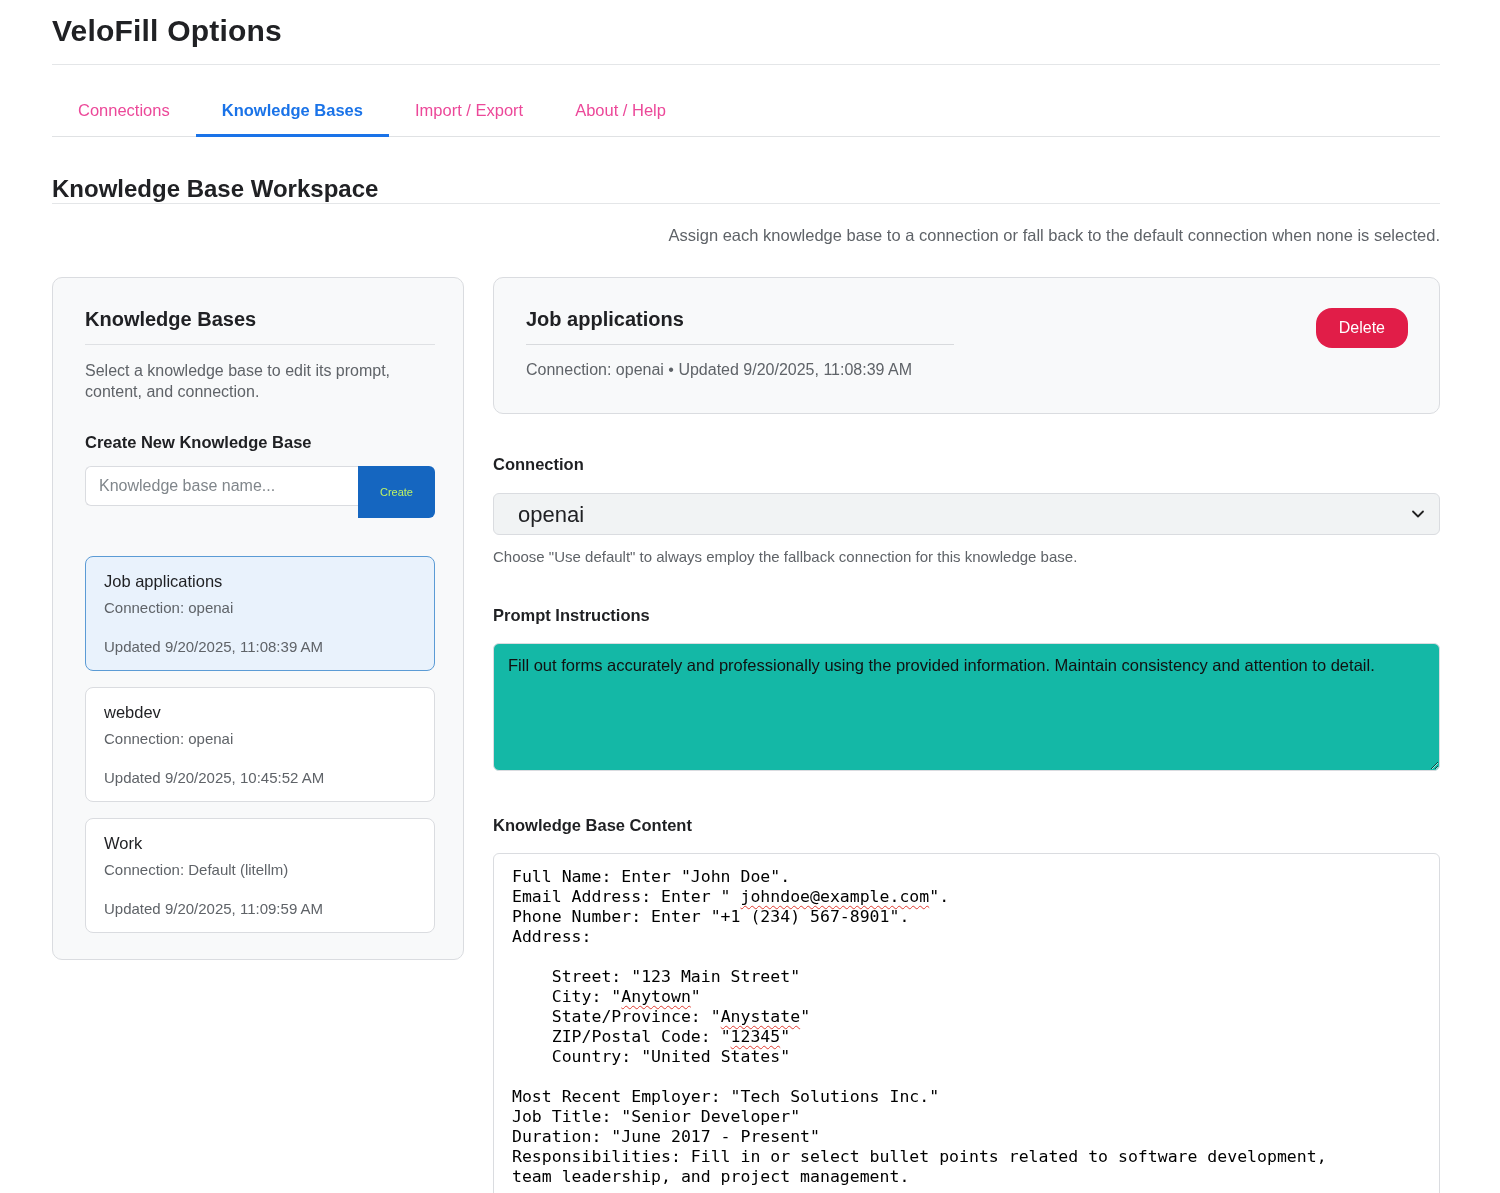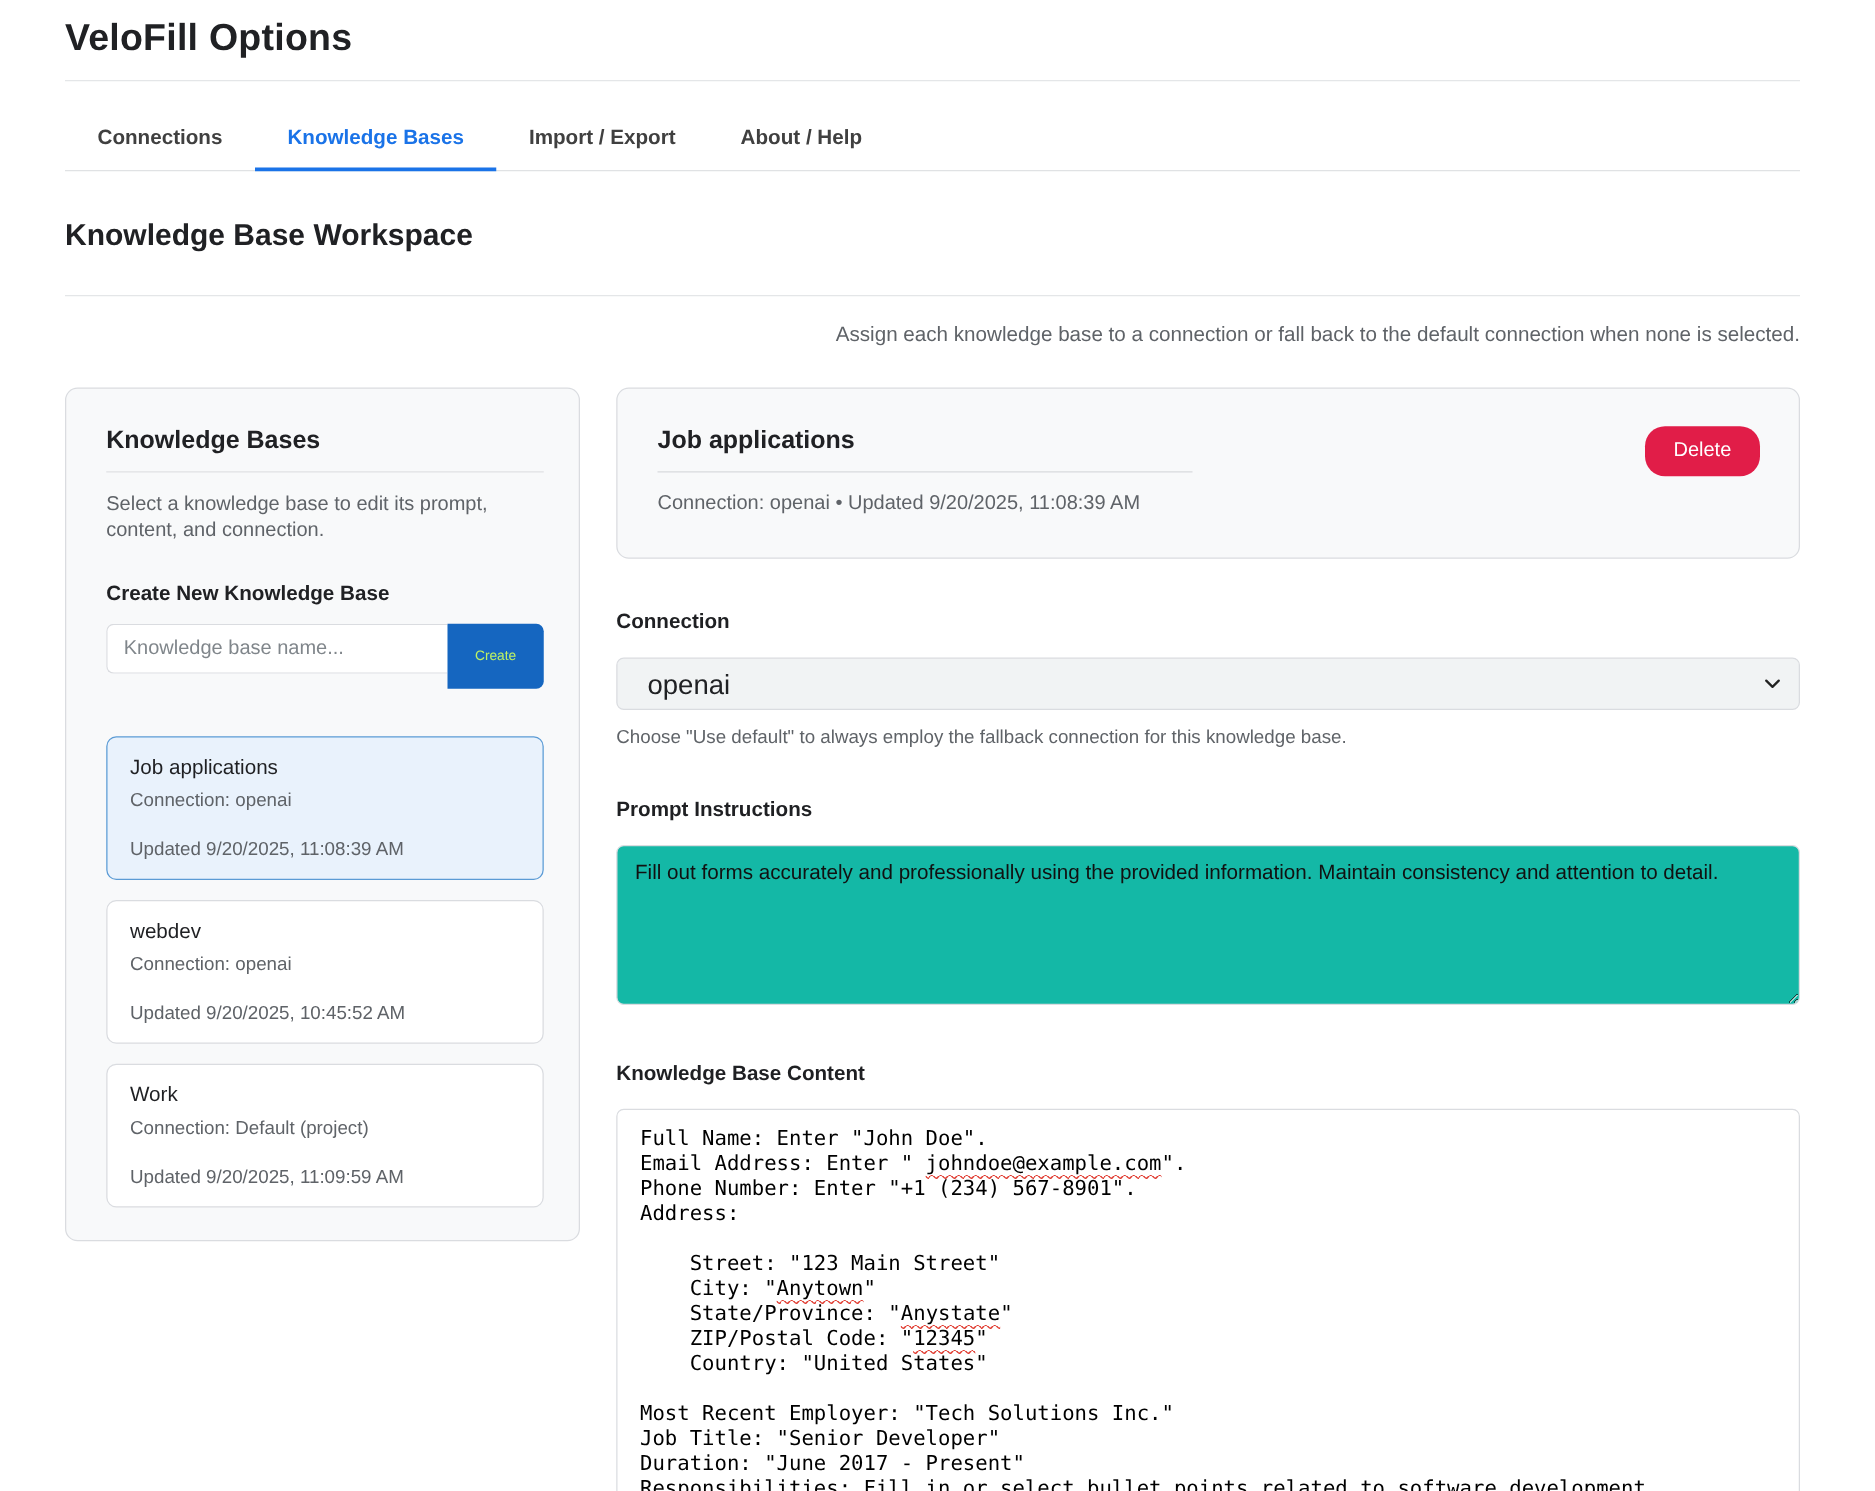--- a/index.html
+++ b/index.html
@@ -18,28 +18,27 @@
   html,body{width:1500px;height:1193px;overflow:hidden;background:#ffffff;}
   body{
     font-family:"Liberation Sans", sans-serif;
     color:var(--text-dark);
   }
   .page{padding:14px 60px 0 52px;}
   .page-title{font-size:30px;font-weight:700;letter-spacing:.2px;padding-bottom:16px;border-bottom:1px solid #e4e6e8;}
   
   .tabs{display:flex;margin-top:22px;border-bottom:1px solid #e0e2e4;}
   .tab{
-    padding:14px 26px;font-size:16.5px;color:#404040;cursor:pointer;
+    padding:14px 26px;font-size:16.5px;color:#ec4899;cursor:pointer;
     border-bottom:3px solid transparent;margin-bottom:-1px;background:none;border-top:none;border-left:none;border-right:none;
     font-family:inherit;
-    font-weight:bold;
   }
   .tab.active{color:var(--accent-blue);border-bottom-color:var(--accent-blue);font-weight:700;}
   
-  .section-title{font-size:24px;font-weight:700;margin-top:38px;padding-bottom:33px;border-bottom:1px solid #e4e6e8;}
+  .section-title{font-size:24px;font-weight:700;margin-top:38px;padding-bottom:0;border-bottom:1px solid #e4e6e8;}
   .section-subtitle{font-size:16.5px;color:var(--text-gray);margin-top:22px;text-align:right;}
   
   .workspace-grid{display:grid;grid-template-columns:412px 1fr;gap:29px;margin-top:32px;align-items:start;}
   
   .sidebar-card{
     background:var(--card-bg);border:1px solid var(--border-gray);border-radius:10px;
     padding:30px 28px 26px 32px;
   }
   .sidebar-title{font-size:20px;font-weight:700;padding-bottom:13px;border-bottom:1px solid #dfe1e4;}
   .sidebar-desc{font-size:16px;color:var(--text-gray);margin-top:16px;line-height:1.3;}
@@ -140,21 +139,21 @@
           <div class="kb-item-meta">Connection: openai</div>
           <div class="kb-item-meta">Updated 9/20/2025, 11:08:39 AM</div>
         </div>
         <div class="kb-item">
           <div class="kb-item-name">webdev</div>
           <div class="kb-item-meta">Connection: openai</div>
           <div class="kb-item-meta">Updated 9/20/2025, 10:45:52 AM</div>
         </div>
         <div class="kb-item">
           <div class="kb-item-name">Work</div>
-          <div class="kb-item-meta">Connection: Default (project)</div>
+          <div class="kb-item-meta">Connection: Default (litellm)</div>
           <div class="kb-item-meta">Updated 9/20/2025, 11:09:59 AM</div>
         </div>
       </div>
     </aside>
 
     <section>
 
       <div class="editor-header">
         <div class="editor-title-wrap">
           <div class="editor-title">Job applications</div>

